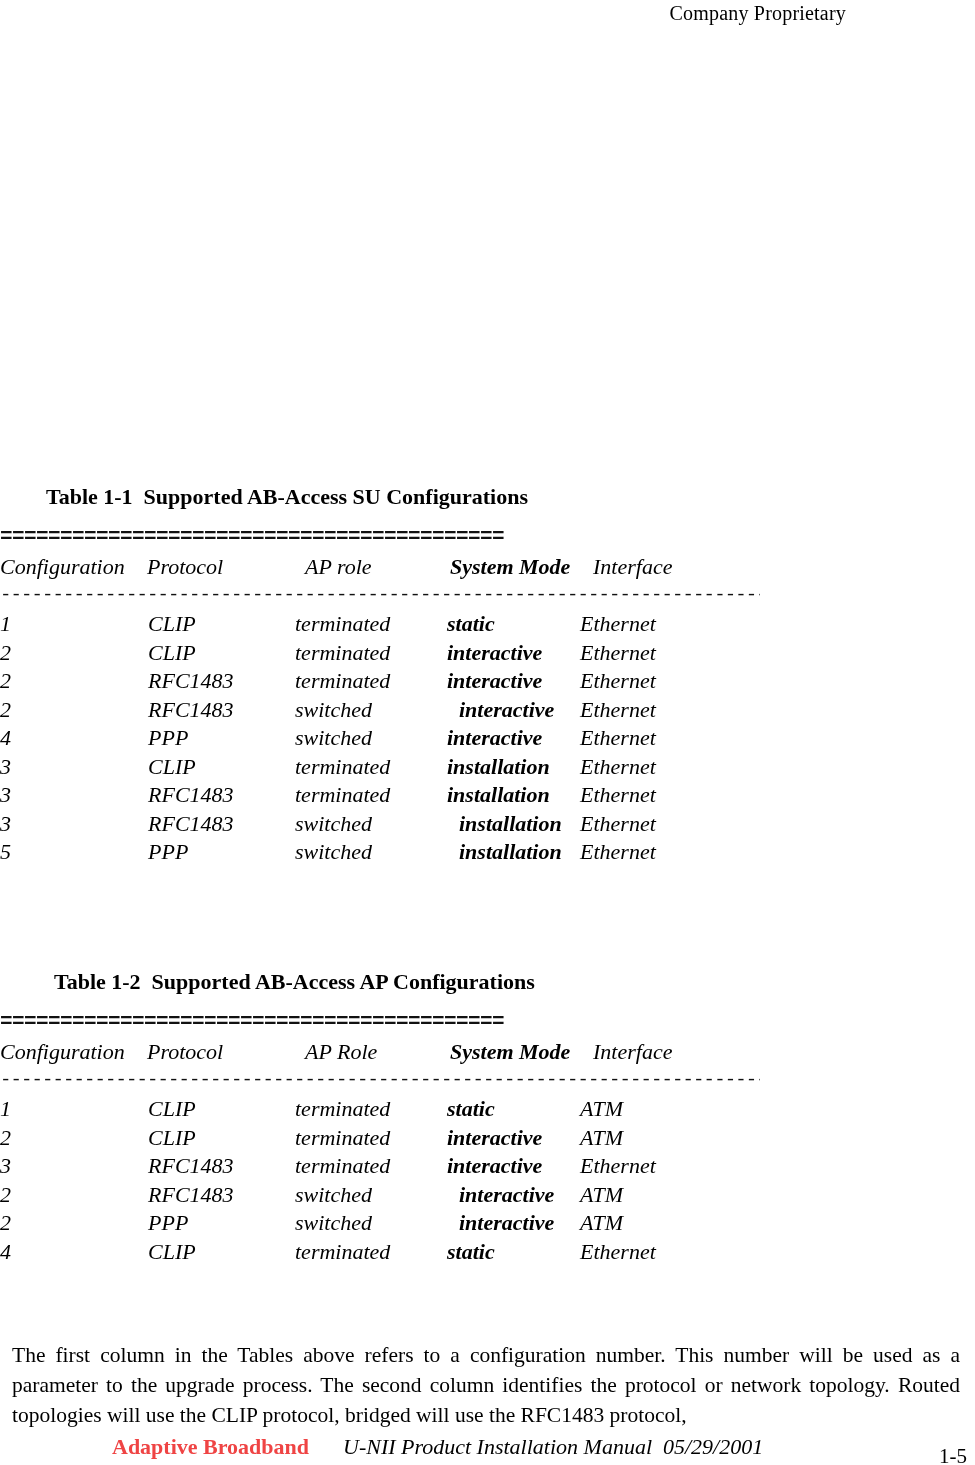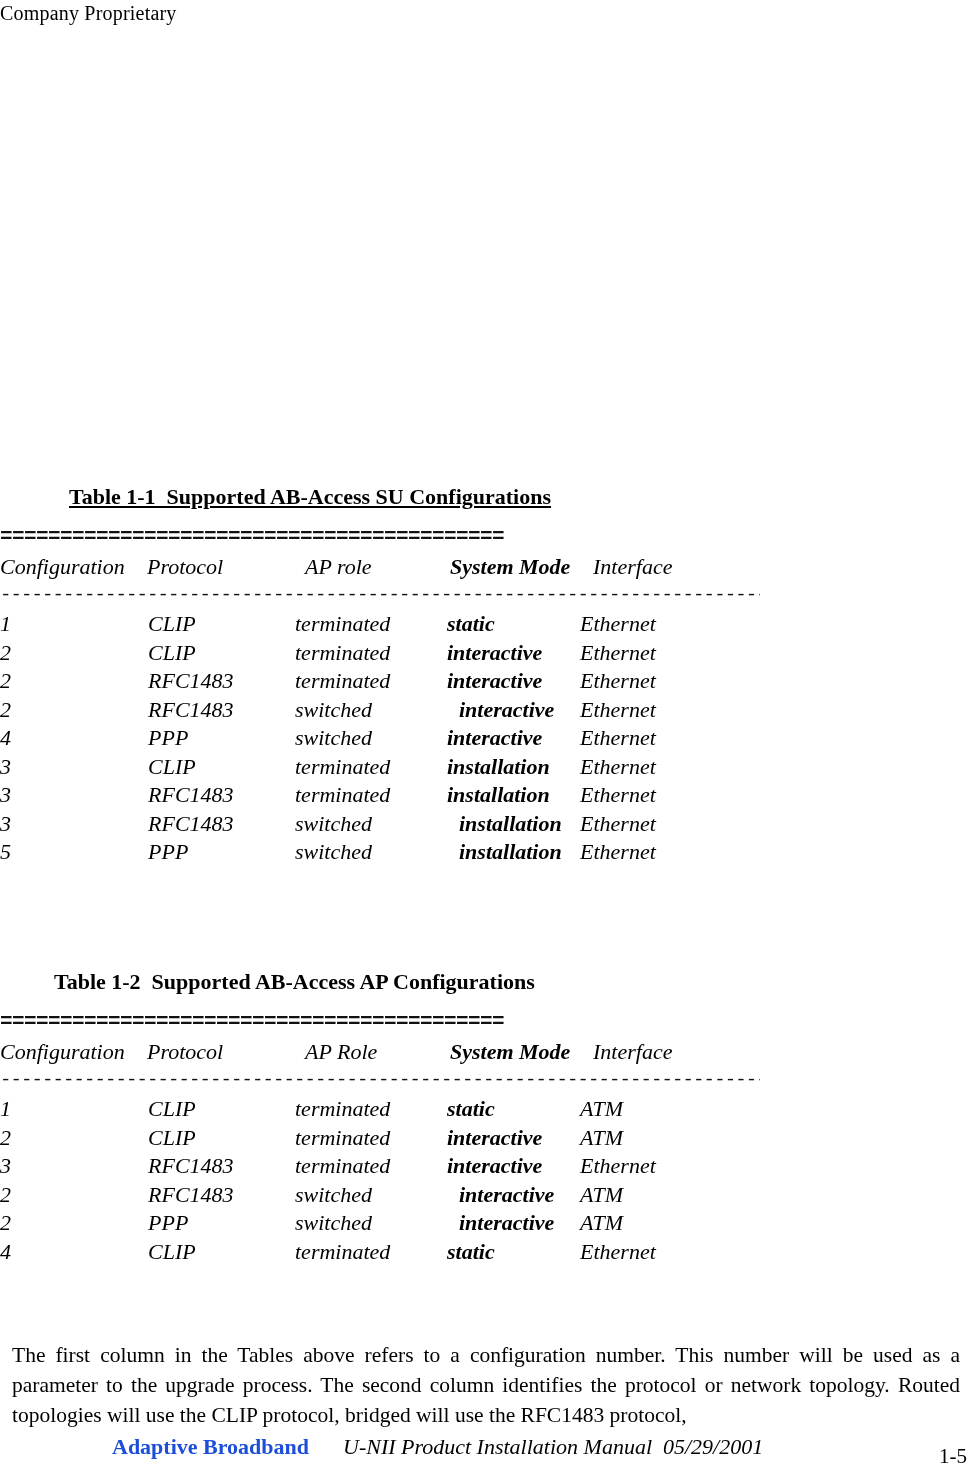--- a/index.html
+++ b/index.html
@@ -15,42 +15,42 @@
     color: #000000;
     overflow: hidden;
   }
 
   
   .page-header {
     position: absolute;
     top: 0px;
     left: 0;
     width: 846px;
-    text-align: left;
+    text-align: right;
     font-size: 20px;
     line-height: 26px;
     letter-spacing: 0.2px;
   }
 
   
   .table-block {
     position: absolute;
     left: 0;
     width: 975px;
   }
   #table-1 { top: 482px; }
   #table-2 { top: 967px; }
 
   .table-caption {
     font-weight: bold;
     font-size: 22px;
     line-height: 30px;
     white-space: pre;
   }
-  #table-1 .table-caption { padding-left: 69px; text-decoration: underline; }
+  #table-1 .table-caption { padding-left: 46px; }
   #table-2 .table-caption { padding-left: 54px; }
 
   .rule-equals,
   .rule-dashes {
     font-family: "Liberation Mono", "DejaVu Sans Mono", monospace;
     font-size: 21px;
     line-height: 22px;
     letter-spacing: -0.6px;
     white-space: pre;
     overflow: hidden;
@@ -303,16 +303,16 @@
       <span class="c4">Ethernet</span>
     </div>
   </div>
 </div>
 
 <div class="body-copy">
   <p>The first column in the Tables above refers to a configuration number.  This number will be used as a parameter to the upgrade process.  The second column identifies the protocol or network topology.  Routed topologies will use the CLIP protocol, bridged will use the RFC1483 protocol,</p>
 </div>
 
 <div class="page-footer">
-  <span class="footer-brand" style="color: #1d4ed8;">Adaptive Broadband</span>
+  <span class="footer-brand" style="color: #ef4444;">Adaptive Broadband</span>
   <span class="footer-title">U-NII Product Installation Manual  05/29/2001</span>
   <span class="footer-pageno">1-5</span>
 </div>
 
 </body></html>

